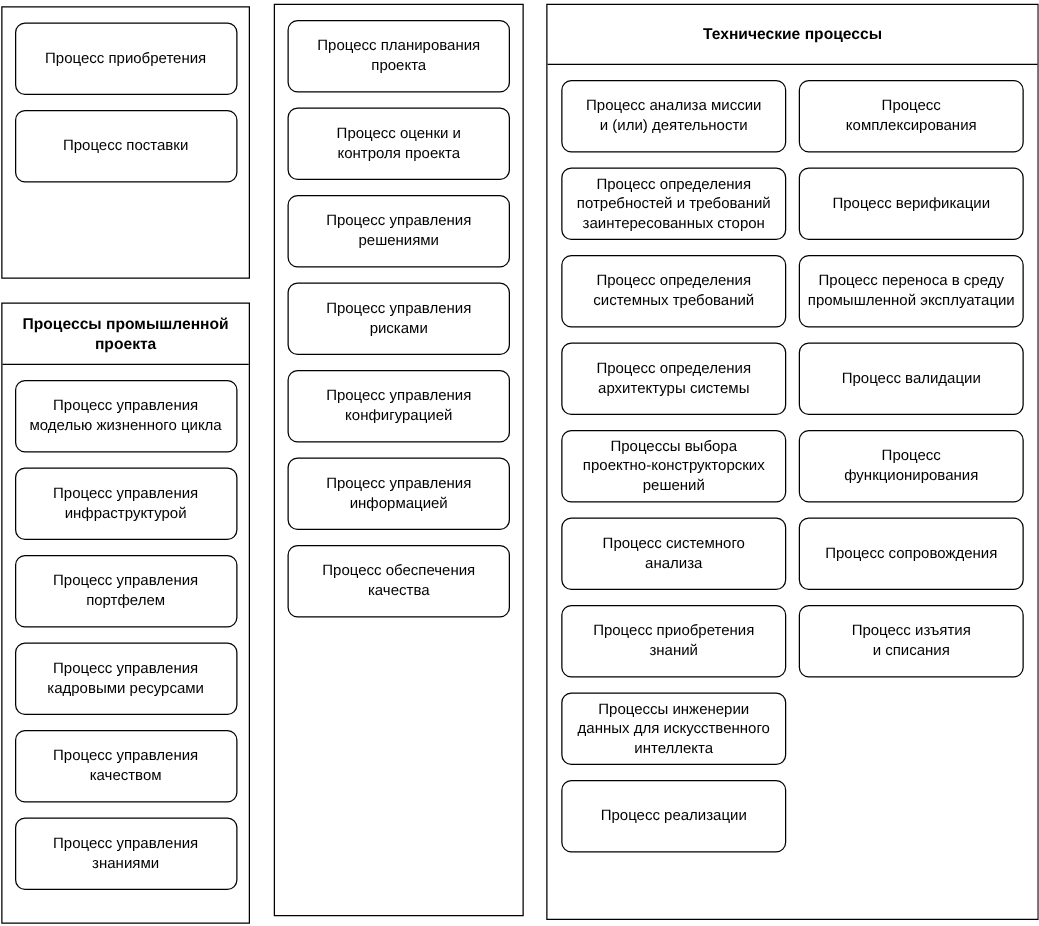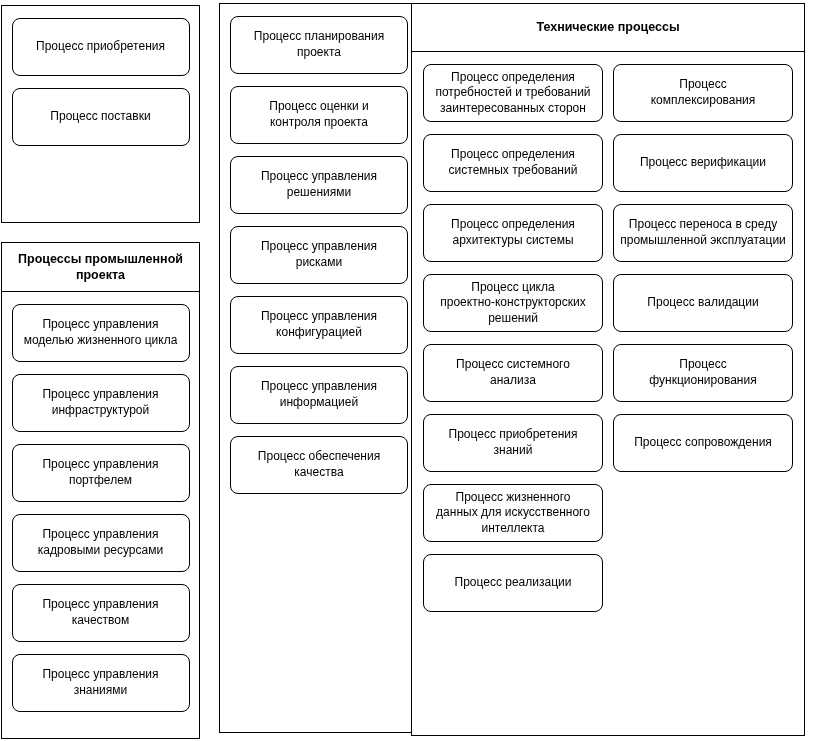--- a/index.html
+++ b/index.html
@@ -27,21 +27,21 @@
     line-height: 1.3;
     border-bottom: 1px solid #000000;
     white-space: pre-line;
   }
   .g-agreement        { left: 1px;   top: 5px;   width: 199px; height: 218px; }
   .g-agreement  .group-header { height: 45px; }
   .g-org              { left: 1px;   top: 242px; width: 199px; height: 497px; }
   .g-org        .group-header { height: 48px; }
   .g-techmgmt         { left: 219px; top: 3px;   width: 200px; height: 730px; }
   .g-techmgmt   .group-header { height: 47px; }
-  .g-technical        { left: 411px; top: 3px;   width: 394px; height: 733px; }
+  .g-technical        { left: 437px; top: 3px;   width: 394px; height: 733px; }
   .g-technical  .group-header { height: 47px; }
 
   .group-body {
     display: flex;
     flex-direction: column;
     align-items: center;
     padding-top: 12px;
     gap: 12px;
   }
   .g-technical .group-body {
@@ -121,46 +121,50 @@
 информацией</div>
       <div class="box">Процесс обеспечения
 качества</div>
     </div>
   </section>
 
   <section class="group g-technical">
     <div class="group-header">Технические процессы</div>
     <div class="group-body">
       <div class="col">
+        <div class="box">Процесс анализа миссии
+и (или) деятельности</div>
         <div class="box">Процесс определения
 потребностей и требований
 заинтересованных сторон</div>
         <div class="box">Процесс определения
 системных требований</div>
         <div class="box">Процесс определения
 архитектуры системы</div>
-        <div class="box">Процесс цикла
+        <div class="box">Процессы выбора
 проектно-конструкторских
 решений</div>
         <div class="box">Процесс системного
 анализа</div>
         <div class="box">Процесс приобретения
 знаний</div>
-        <div class="box">Процесс жизненного
+        <div class="box">Процессы инженерии
 данных для искусственного
 интеллекта</div>
         <div class="box">Процесс реализации</div>
       </div>
       <div class="col">
         <div class="box">Процесс
 комплексирования</div>
         <div class="box">Процесс верификации</div>
         <div class="box">Процесс переноса в среду
 промышленной эксплуатации</div>
         <div class="box">Процесс валидации</div>
         <div class="box">Процесс
 функционирования</div>
         <div class="box">Процесс сопровождения</div>
+        <div class="box">Процесс изъятия
+и списания</div>
       </div>
     </div>
   </section>
 
 </div>
 
 </body></html>

